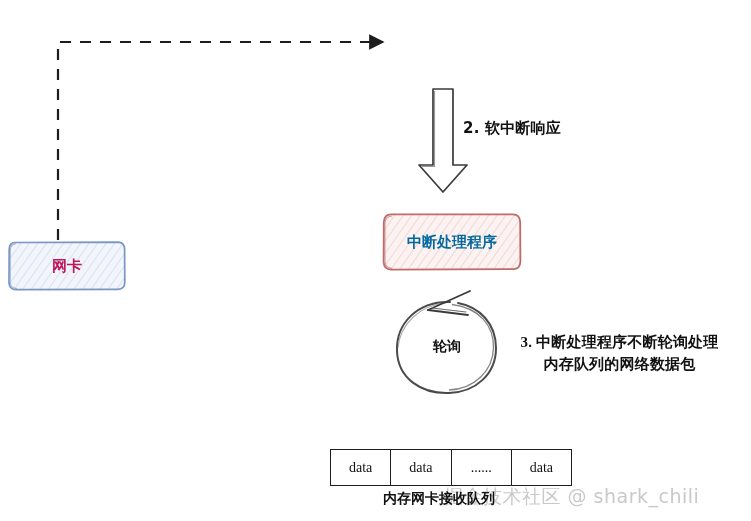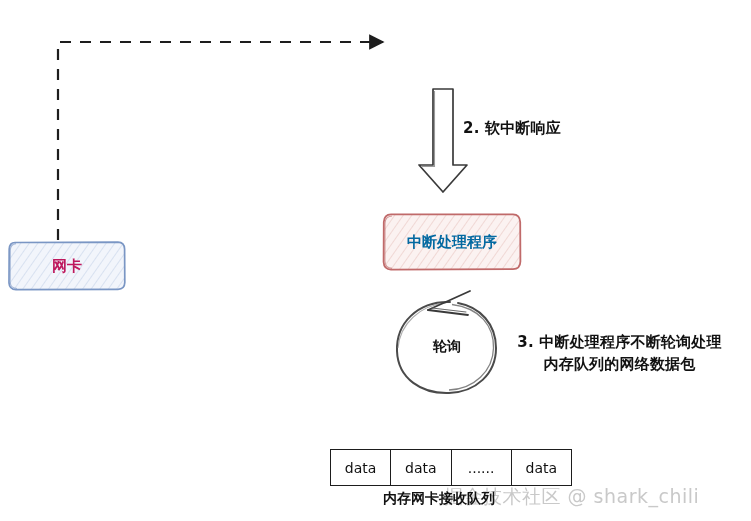--- a/index.html
+++ b/index.html
@@ -28,20 +28,21 @@
     white-space: nowrap;
     letter-spacing: 0.2px;
   }
   .label-step1 { left: 74px; top: 10px; }
   .label-step2 { left: 463px; top: 118px; }
   .label-step3 {
     left: 512px; top: 332px;
     text-align: center;
     white-space: normal;
     width: 215px;
+    font-family: Liberation Serif, serif;
   }
   .label-step3 .l1 { display: block; }
   .label-step3 .l2 { display: block; }
 
   .caption {
     left: 383px; top: 490px;
     color: #111111;
     font-size: 14px;
     font-weight: 700;
     white-space: nowrap;
@@ -104,20 +105,21 @@
   .dashed-path { left: 0; top: 0; width: 751px; height: 521px; pointer-events: none; }
 
   
   .queue-table {
     left: 330px; top: 449px;
     width: 242px; height: 37px;
     display: flex;
     border: 1.6px solid #1d1d1d;
     background: #ffffff;
     box-sizing: border-box;
+    font-family: Liberation Serif, serif;
   }
   .queue-cell {
     flex: 1 1 0;
     display: flex;
     align-items: center;
     justify-content: center;
     border-right: 1.6px solid #1d1d1d;
     font-size: 14px;
     color: #111111;
     box-sizing: border-box;

